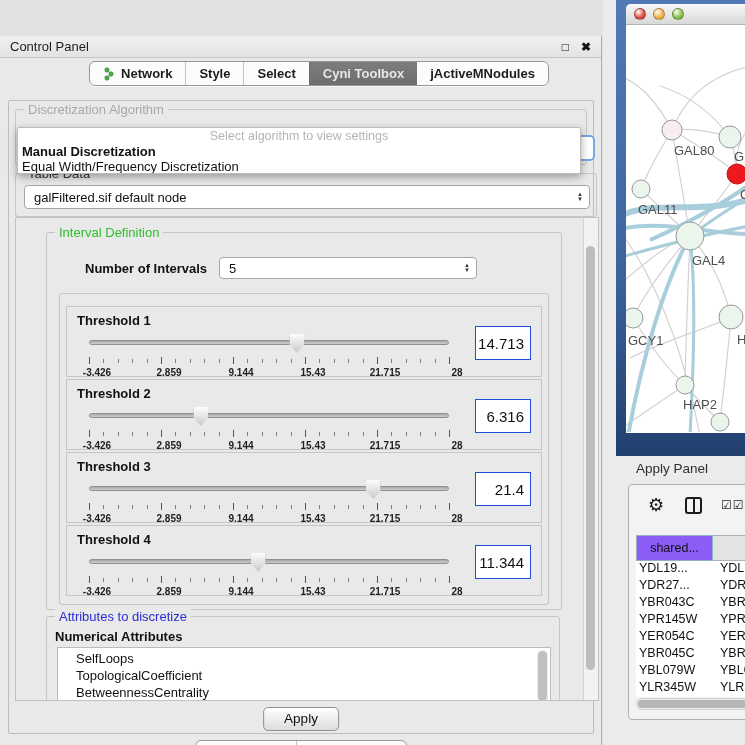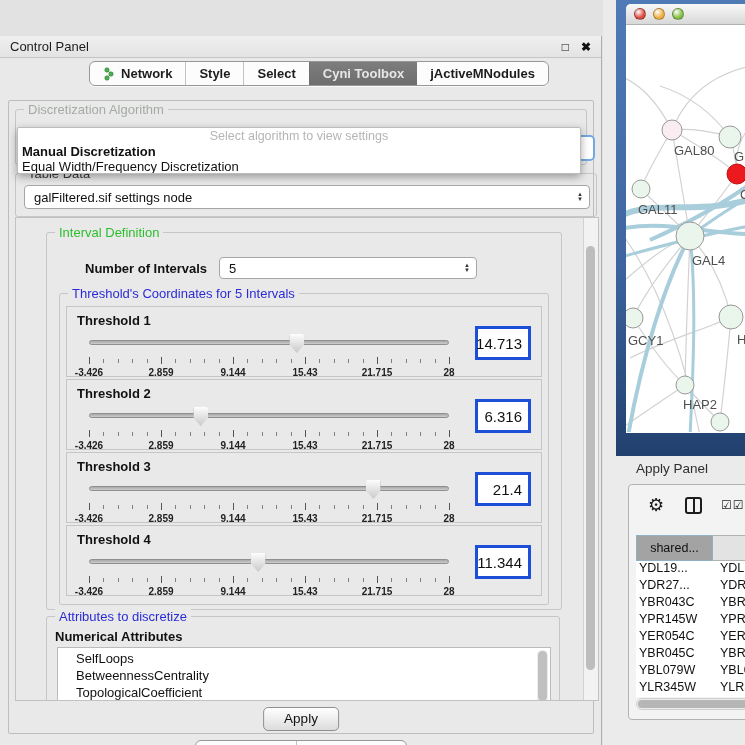--- a/index.html
+++ b/index.html
@@ -57,23 +57,23 @@
   #thresholds-group { position:absolute; left:12px; top:60px; width:490px; height:312px; border:1px solid #c6c6c6; border-radius:3px; }
   #threshold-list { position:absolute; left:6px; top:12px; right:6px; display:flex; flex-direction:column; gap:2px; }
   .tpanel { position:relative; height:71px; border:1px solid #c6c6c6; background:#e9e9e9; }
   .t-label { position:absolute; left:10px; top:6px; font-size:13px; font-weight:700; color:#111; }
   .slider { position:absolute; left:22px; top:27px; width:360px; height:40px; }
   .track { position:absolute; left:0; top:6px; width:100%; height:5px; border:1px solid #8f8f8f; border-radius:3px; background:linear-gradient(#a8a8a8,#cdcdcd); }
   .thumb-pt { position:absolute; top:0; width:15px; height:19px; transform:translateX(-50%); background:linear-gradient(#fdfdfd,#c9c9c9); clip-path:polygon(8% 0,92% 0,100% 12%,100% 55%,50% 100%,0 55%,0 12%); filter:drop-shadow(0 0 1px #777); }
   .ticks { position:absolute; left:0; top:23px; width:100%; height:8px; }
   .ticks .tick { position:absolute; top:2px; width:1px; height:4px; background:#808080; }
   .ticks .tick.major { top:0; height:7px; background:#555; }
-  .ticklabels { position:absolute; left:0; top:33px; width:100%; height:12px; }
+  .ticklabels { position:absolute; left:8px; top:33px; width:100%; height:12px; }
   .ticklabels span { position:absolute; transform:translateX(-50%); font-size:10px; font-weight:700; color:#222; white-space:nowrap; }
-  .t-value { position:absolute; right:10px; top:19px; width:56px; height:34px; background:#fff; border:3px solid #1d4ed8; font-size:15px; color:#111; display:flex; align-items:center; justify-content:flex-end; padding-right:6px; }
+  .t-value { position:absolute; right:10px; top:19px; width:56px; height:34px; background:#fff; border:1px solid #1d4ed8; font-size:15px; color:#111; display:flex; align-items:center; justify-content:flex-end; padding-right:6px; }
 
   #attr-group { left:30px; top:398px; width:514px; height:110px; }
   #attr-heading { position:absolute; left:8px; top:12px; font-size:13px; font-weight:700; color:#111; }
   #attr-list { position:absolute; left:10px; top:30px; width:494px; height:70px; background:#fff; border:1px solid #bbb; overflow:hidden; padding:2px 0 0 18px; }
   #attr-list .li { font-size:13px; line-height:17px; color:#111; }
   #attr-vscroll { position:absolute; right:2px; top:2px; width:11px; height:60px; background:#ededed; border-radius:5px; }
   #attr-vscroll .thumb { position:absolute; left:1px; top:1px; width:9px; height:50px; background:#c0c0c0; border-radius:5px; }
 
   #apply-btn { position:absolute; left:50%; top:606px; transform:translateX(-50%); padding:3px 20px 4px; font-size:13.5px; color:#111; background:linear-gradient(#ffffff,#dcdcdc); border:1px solid #8f8f8f; border-radius:5px; }
   #cp-bottom-seam { position:absolute; left:0; top:731px; width:602px; height:14px; background:#e0e0e0; border-top:1px solid #cccccc; }
@@ -90,21 +90,21 @@
   #tp-title { position:absolute; left:636px; top:461px; font-size:13.5px; color:#2e2e2e; }
   #table-panel { position:absolute; left:628px; top:484px; width:150px; height:236px; background:#f3f3f3; border:1px solid #b2b2b2; border-radius:4px; overflow:hidden; }
   #tp-toolbar { position:relative; height:44px; }
   #gear-ic { position:absolute; left:19px; top:9px; font-size:18px; color:#1c1c1c; }
   #cols-ic { position:absolute; left:56px; top:12px; width:17px; height:17px; border:2px solid #1c1c1c; border-radius:3px; }
   #cols-ic::after { content:""; position:absolute; left:50%; top:0; width:2px; height:100%; background:#1c1c1c; transform:translateX(-50%); }
   #checks-ic { position:absolute; left:92px; top:13px; font-size:12px; color:#1c1c1c; letter-spacing:1px; }
   #tp-table { position:absolute; left:7px; top:50px; width:160px; }
   .tp-head { display:flex; height:26px; }
   .tp-head .hc { font-size:12.5px; color:#111; display:flex; align-items:center; justify-content:center; }
-  .tp-head .hc1 { width:77px; background:#a3a3a3; border:1px solid #8fb2c5; }
+  .tp-head .hc1 { width:77px; background:#8b5cf6; border:1px solid #8fb2c5; }
   .tp-head .hc2 { width:80px; background:#e3e3e3; border:1px solid #b2b2b2; border-left:none; }
   #tp-rows { height:136px; overflow:hidden; background:#fff; }
   .tp-row { display:flex; height:17px; font-size:12.5px; color:#111; }
   .tp-row .c1 { width:77px; padding-left:3px; }
   .tp-row .c2 { width:80px; padding-left:7px; }
   #tp-hscroll { position:absolute; left:7px; top:213px; width:134px; height:12px; background:#ececec; border:1px solid #cfcfcf; border-radius:6px; }
   #tp-hscroll .thumb { position:absolute; left:1px; top:1px; width:126px; height:8px; background:#b6b6b6; border-radius:4px; }
 </style>
 </head>
 <body>
@@ -157,21 +157,21 @@
 
       <div id="algo-popup">
         <div class="prompt">Select algorithm to view settings</div>
         <div class="opt bold">Manual Discretization</div>
         <div class="opt">Equal Width/Frequency Discretization</div>
       </div>
 
       <div class="group" id="tabledata-group">
         <span class="group-title gt-dark">Table Data</span>
         <div class="combo" id="tabledata-combo">
-          <span>galFiltered.sif settings node</span>
+          <span>galFiltered.sif default node</span>
           <span class="stepper">
             <span>▲</span>
               <span>▼</span>
           </span>
         </div>
       </div>
 
       <div id="scrollpane">
 
         <div class="group" id="interval-group">
@@ -179,21 +179,20 @@
           <span id="num-label">Number of Intervals</span>
           <div class="combo" id="num-combo">
             <span>5</span>
             <span class="stepper">
               <span>▲</span>
                 <span>▼</span>
             </span>
           </div>
 
           <div id="thresholds-group">
-            <span class="group-title gt-blue">Threshold's Coordinates for 5 Intervals</span>
             <div id="threshold-list">
                 <div class="tpanel">
     <span class="t-label">Threshold 1</span>
     <div class="slider">
       <div class="track"></div>
       <div class="thumb-pt" style="left: 57.7197%;"></div>
       <div class="ticks">
                       <span class="tick major" style="left: 0%;"></span>
                       <span class="tick" style="left: 4%;"></span>
                       <span class="tick" style="left: 8%;"></span>
@@ -369,22 +368,22 @@
         </div>
 
         <div class="group" id="attr-group">
           <span class="group-title gt-blue">Attributes to discretize</span>
           <span id="attr-heading">Numerical Attributes</span>
           <div id="attr-list">
             <div id="attr-vscroll">
                 <div class="thumb"></div>
               </div>
           <div class="li">SelfLoops</div>
+              <div class="li">TopologicalCoefficient</div>
               <div class="li">BetweennessCentrality</div>
-              <div class="li">TopologicalCoefficient</div>
             </div>
         </div>
 
         <div id="main-vscroll">
             <div class="thumb"></div>
           </div>
       </div>
 
       <button id="apply-btn">Apply</button>
     </div>

